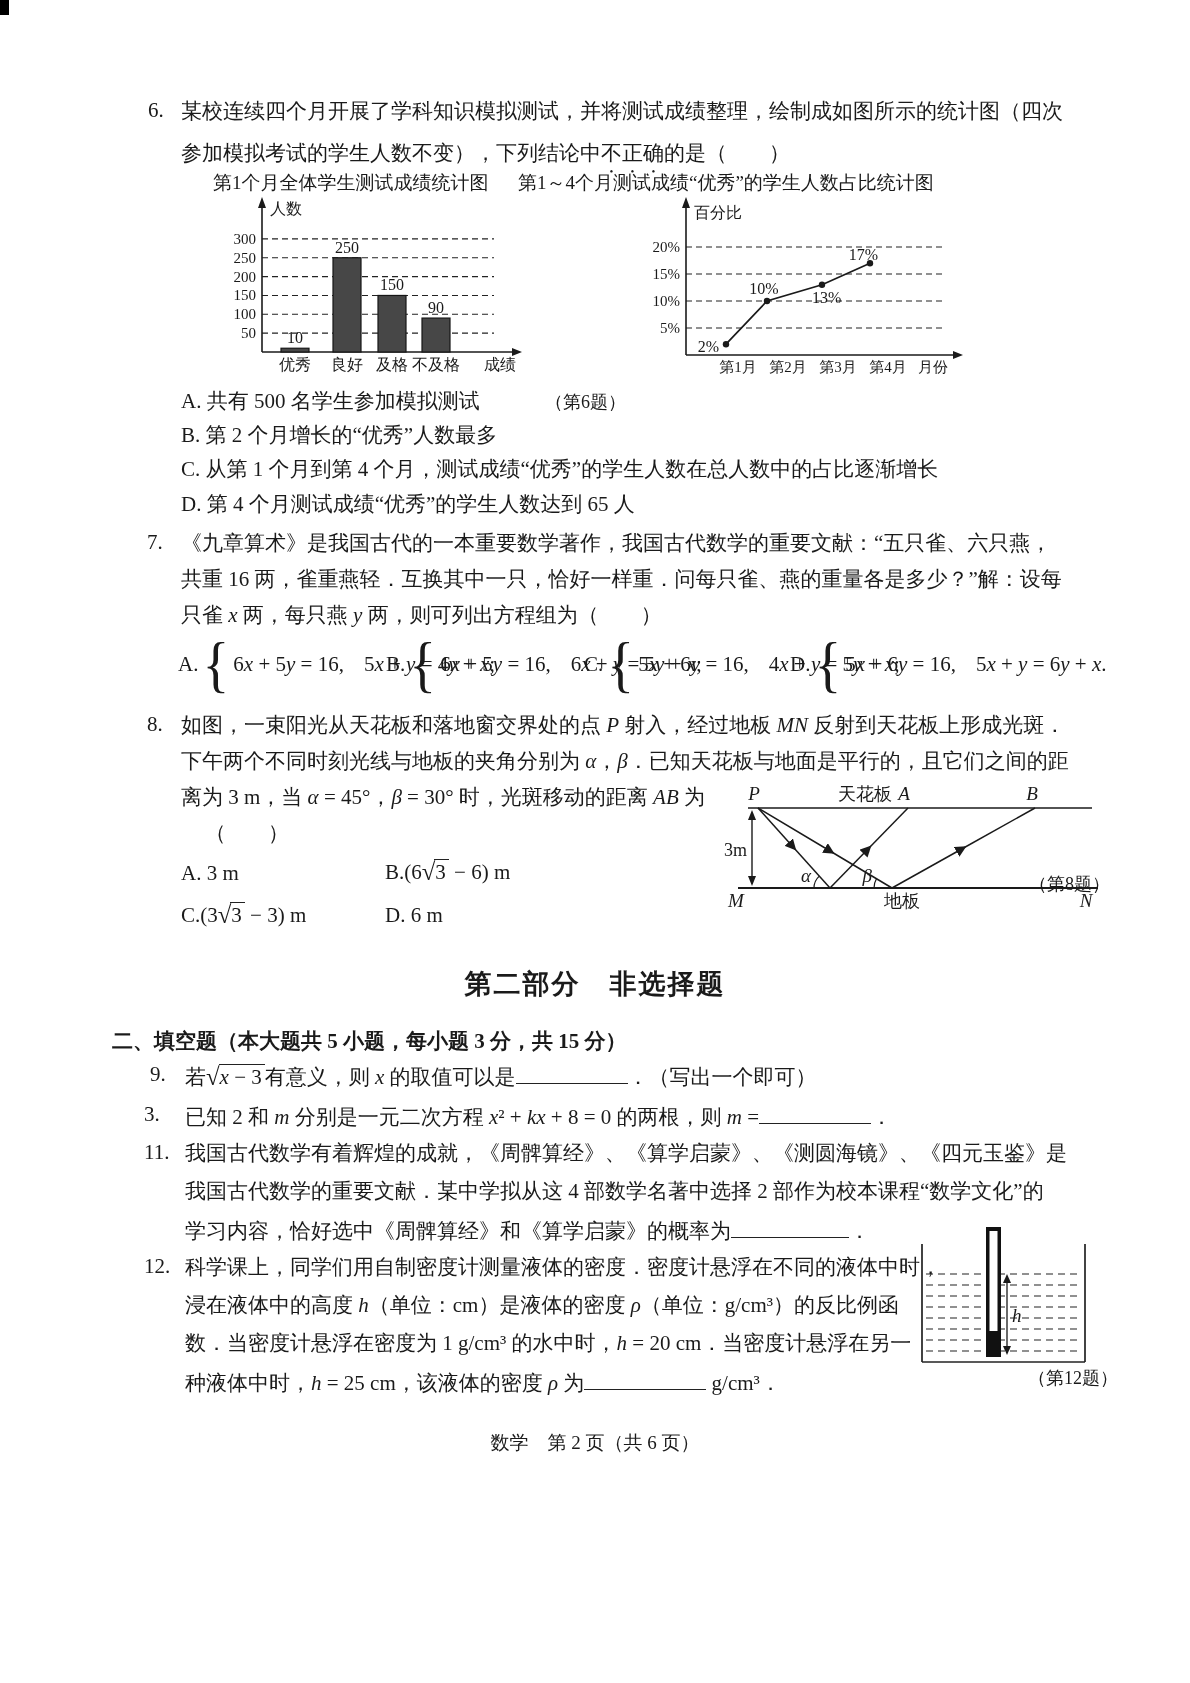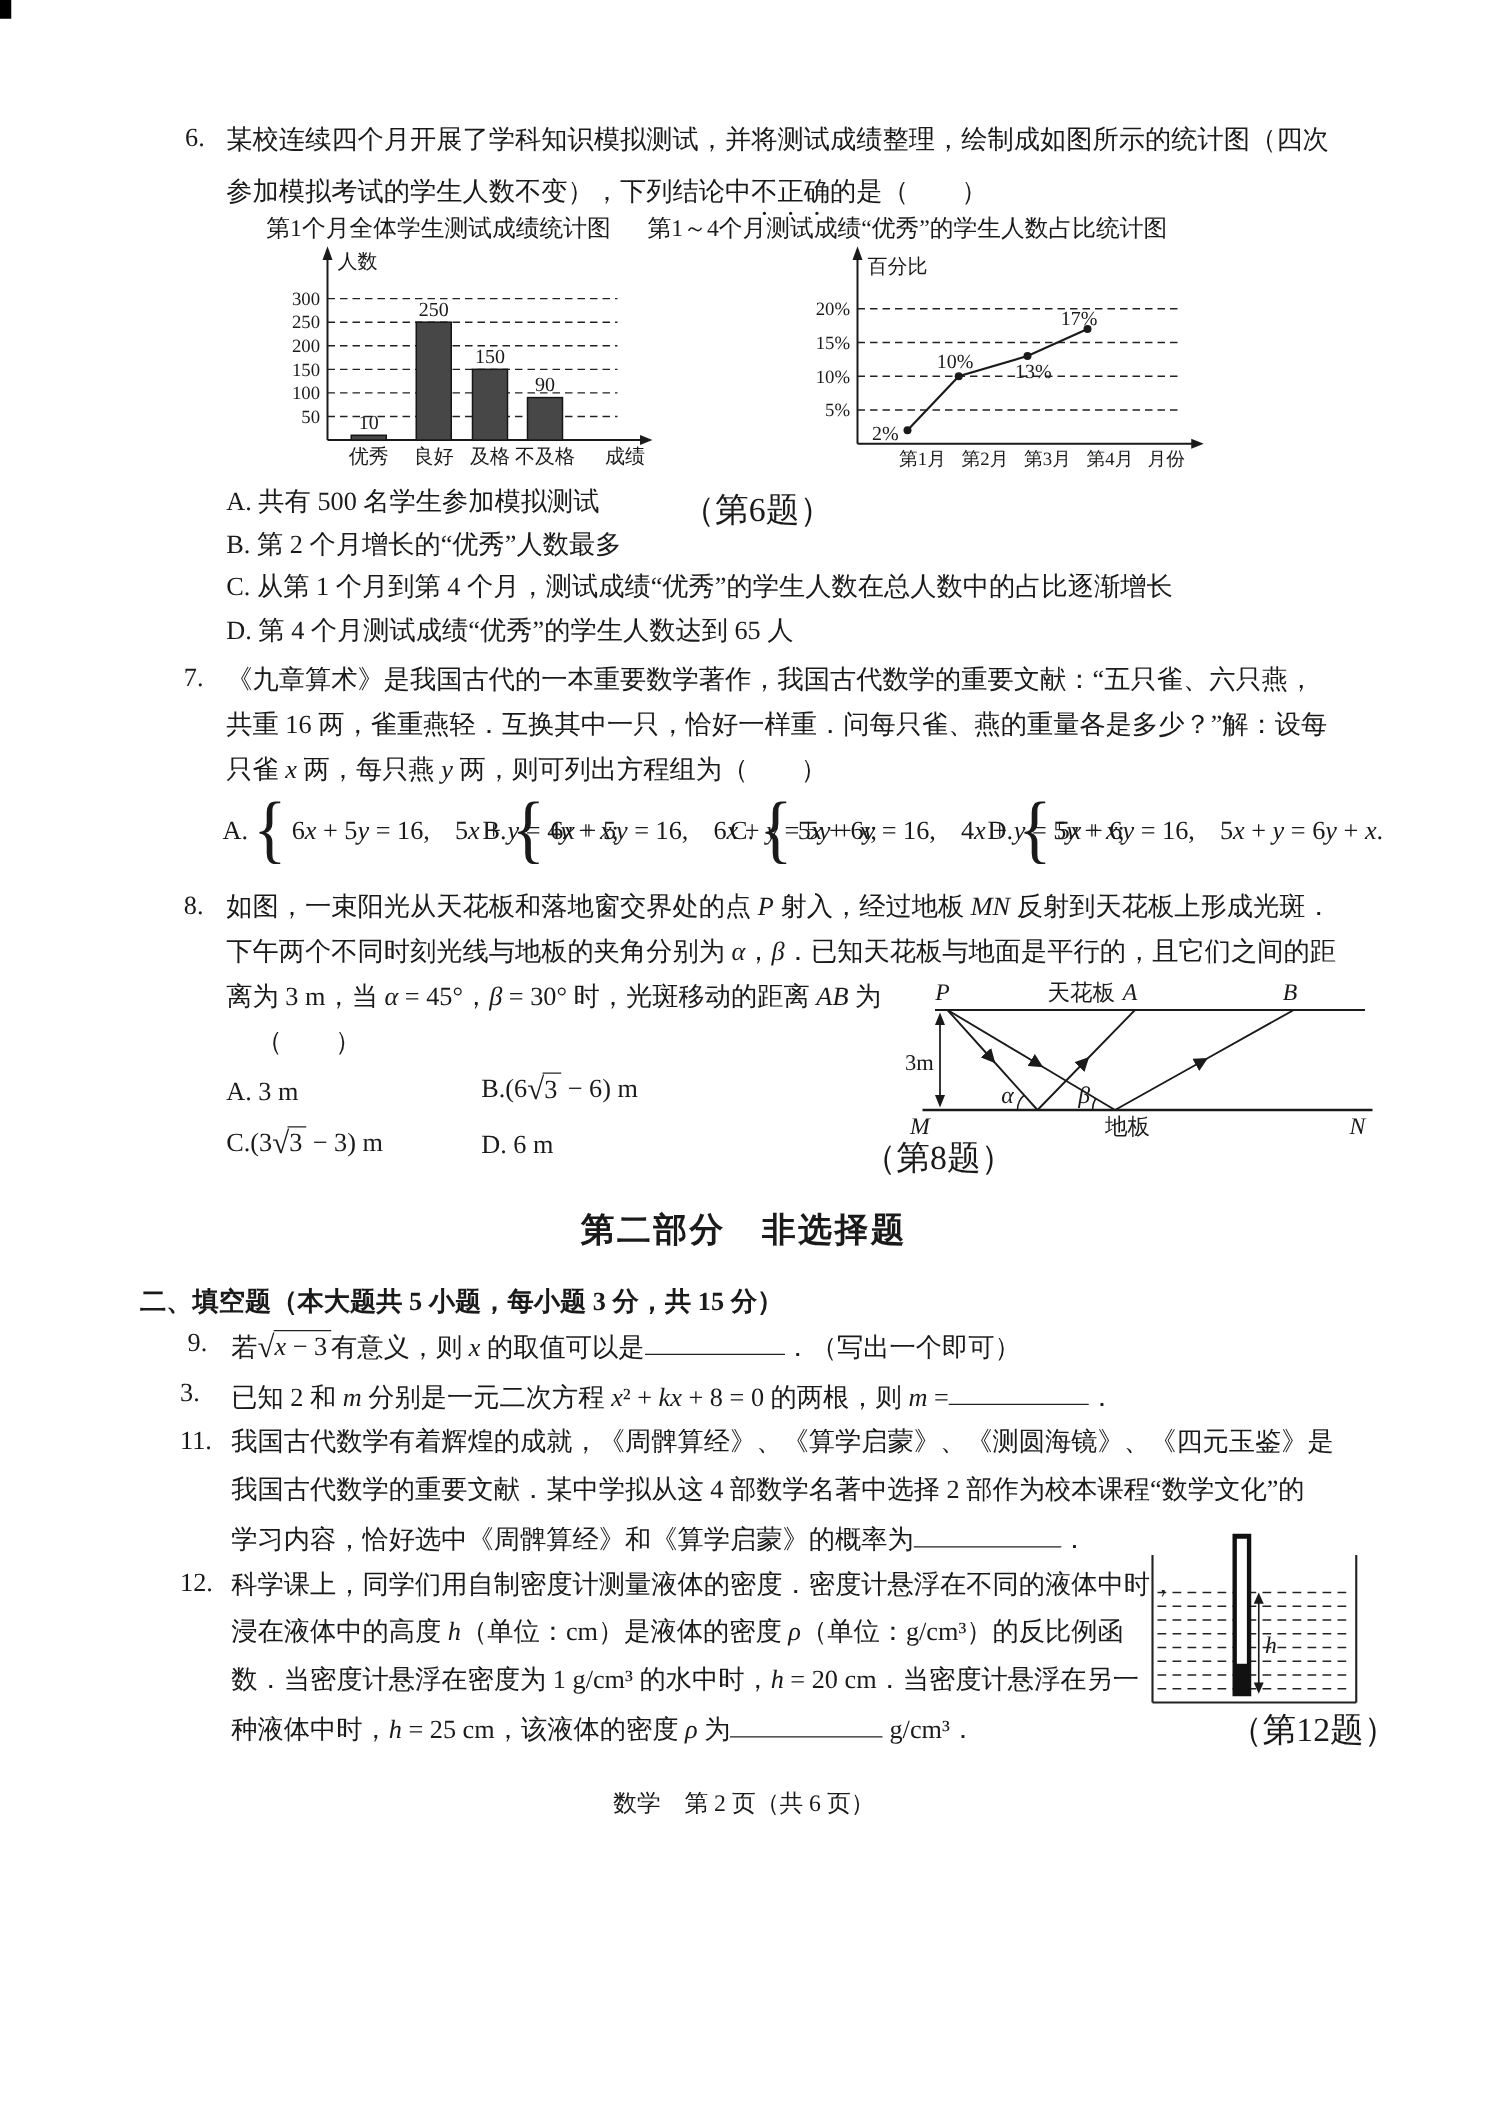--- a/index.html
+++ b/index.html
@@ -2,21 +2,21 @@
 <html><head>
 <meta charset="utf-8">
 <style>
 html,body{margin:0;padding:0}
 .page{position:relative;width:1190px;height:1683px;background:#ffffff;
   font-family:"Liberation Serif","DejaVu Serif",serif;color:#1a1a1a;overflow:hidden}
 .abs{position:absolute;white-space:nowrap}
 .line{font-size:21px;line-height:1.25}
 .qnum{font-size:21px}
 .charttitle{font-size:19px}
-.cap{font-size:27px}
+.cap{font-size:18px}
 .emph{-webkit-text-emphasis:filled dot;-webkit-text-emphasis-position:under right;
   text-emphasis:filled dot;text-emphasis-position:under right}
 .blank{display:inline-block;border-bottom:1.6px solid #222;height:1.02em;vertical-align:baseline}
 .sqrt{white-space:nowrap}
 .sqrt .sign{font-size:1.18em;vertical-align:-0.06em}
 .sqrt .rad{border-top:1.6px solid #222;padding:0 3px 0 1px;margin-left:-1px}
 .eqopt{position:absolute;display:flex;align-items:center;gap:4px;font-size:21px}
 .eqopt .brace{font-size:56px;font-weight:400;line-height:1;transform:scaleY(1.08)}
 .eqopt .eqlines{display:flex;gap:20px}
 .section-title{font-size:27px;font-weight:bold;letter-spacing:2px;text-align:center;width:1190px}
@@ -180,21 +180,21 @@
     <text x="175" y="22" text-anchor="middle" class="dcjk">天花板</text>
     <text x="214" y="22" text-anchor="middle" class="dvar">A</text>
     <text x="342" y="22" text-anchor="middle" class="dvar">B</text>
     <text x="34" y="78" class="dplain">3m</text>
     <text x="121" y="104" text-anchor="end" class="dvar">α</text>
     <text x="182" y="104" text-anchor="end" class="dvar">β</text>
     <text x="46" y="129" text-anchor="middle" class="dvar">M</text>
     <text x="212" y="129" text-anchor="middle" class="dcjk">地板</text>
     <text x="396" y="129" text-anchor="middle" class="dvar">N</text>
   </svg>
-  <div class="abs cap" style="left:690px;top:908px;width:420px;text-align:left">（第8题）</div>
+  <div class="abs cap" style="left:690px;top:872px;width:420px;text-align:right">（第8题）</div>
 
   <div class="abs section-title" style="left:0;top:966px">第二部分　非选择题</div>
   <div class="abs line bold" style="left:112px;top:1028px">二、填空题（本大题共 5 小题，每小题 3 分，共 15 分）</div>
 
   <div class="abs qnum" style="left:150px;top:1062px">9.</div>
   <div class="abs line" style="left:185px;top:1062px"><span>若</span><span class="sqrt"><span class="sign">√</span><span class="rad"><i>x</i> − 3</span></span><span>有意义，则 <i>x</i> 的取值可以是</span><span class="blank" style="width:112px"></span><span>．（写出一个即可）</span></div>
 
   <div class="abs qnum" style="left:144px;top:1102px">3.</div>
   <div class="abs line" style="left:185px;top:1102px"><span>已知 2 和 <i>m</i> 分别是一元二次方程 <i>x</i>² + <i>kx</i> + 8 = 0 的两根，则 <i>m</i> =</span><span class="blank" style="width:112px"></span><span>．</span></div>
 

